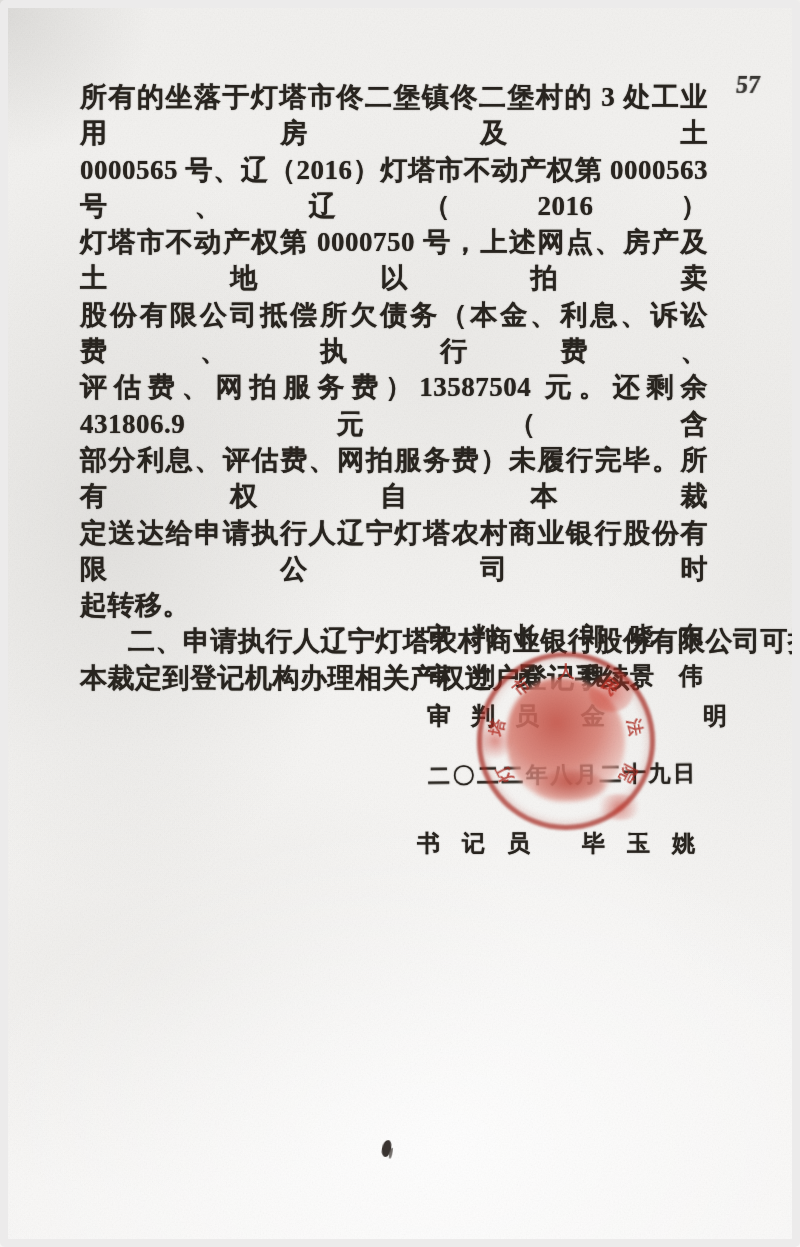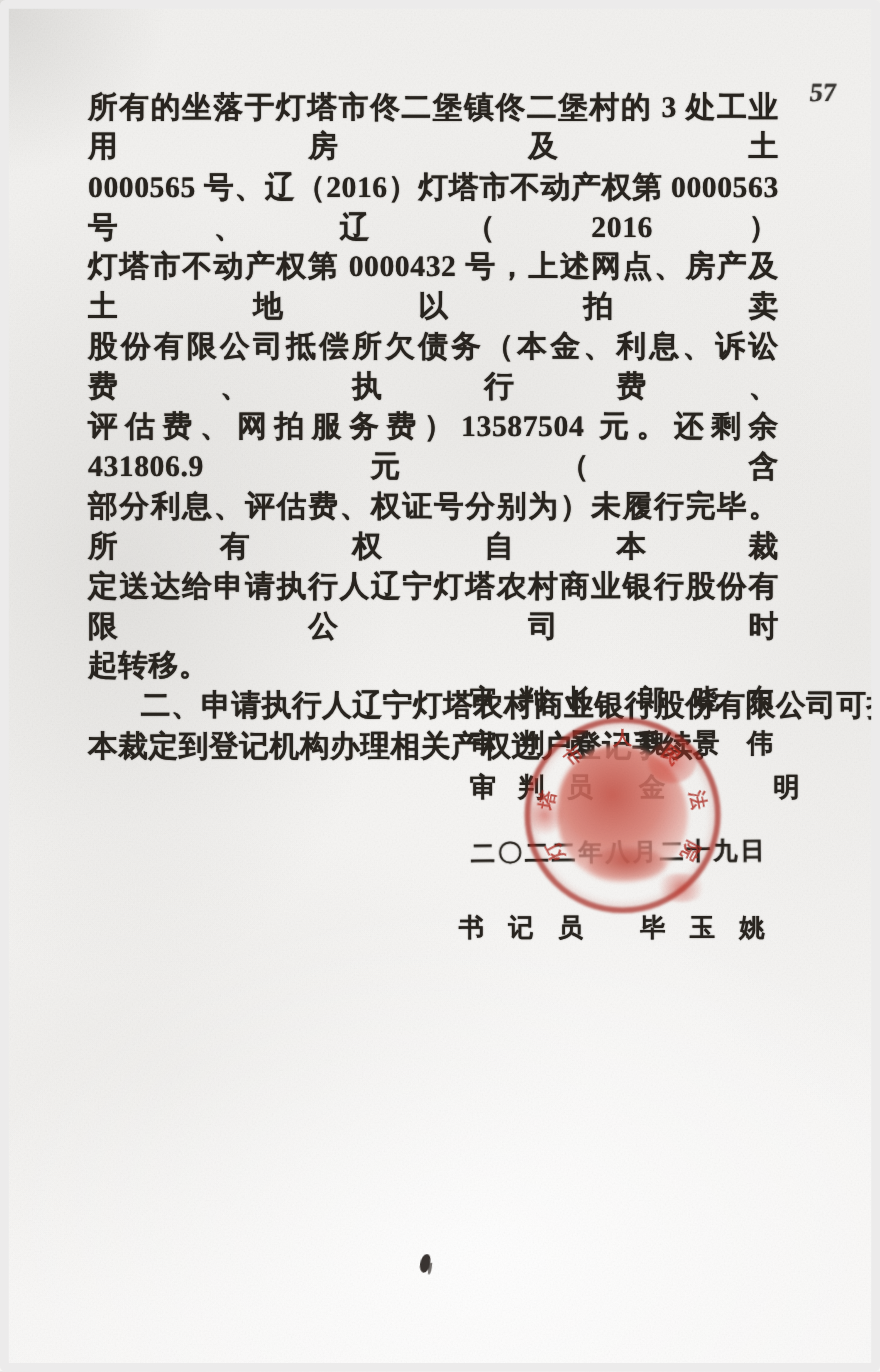--- a/index.html
+++ b/index.html
@@ -76,24 +76,24 @@
 </head>
 <body>
 
 <div class="scan">
 
   <div class="page-number inked">57</div>
 
   <div class="body-text inked">
     <div class="line fill">所有的坐落于灯塔市佟二堡镇佟二堡村的 3 处工业用房及土</div>
     <div class="line fill">0000565 号、辽（2016）灯塔市不动产权第 0000563 号、辽（2016）</div>
-    <div class="line fill">灯塔市不动产权第 0000432 号，上述网点、房产及土地以拍卖</div>
+    <div class="line fill">灯塔市不动产权第 0000750 号，上述网点、房产及土地以拍卖</div>
     <div class="line fill">股份有限公司抵偿所欠债务（本金、利息、诉讼费、执行费、</div>
     <div class="line fill">评估费、网拍服务费）13587504 元。还剩余 431806.9 元（含</div>
-    <div class="line fill">部分利息、评估费、权证号分别为）未履行完毕。所有权自本裁</div>
+    <div class="line fill">部分利息、评估费、网拍服务费）未履行完毕。所有权自本裁</div>
     <div class="line fill">定送达给申请执行人辽宁灯塔农村商业银行股份有限公司时</div>
     <div class="line">起转移。</div>
     <div class="line indent">二、申请执行人辽宁灯塔农村商业银行股份有限公司可持</div>
     <div class="line">本裁定到登记机构办理相关产权过户登记手续。</div>
   </div>
 
   <div class="sig-block inked">
     <div class="sig-row">
       <span class="sig-role">审判长</span><span class="sig-name">郎晓东</span>
     </div>

